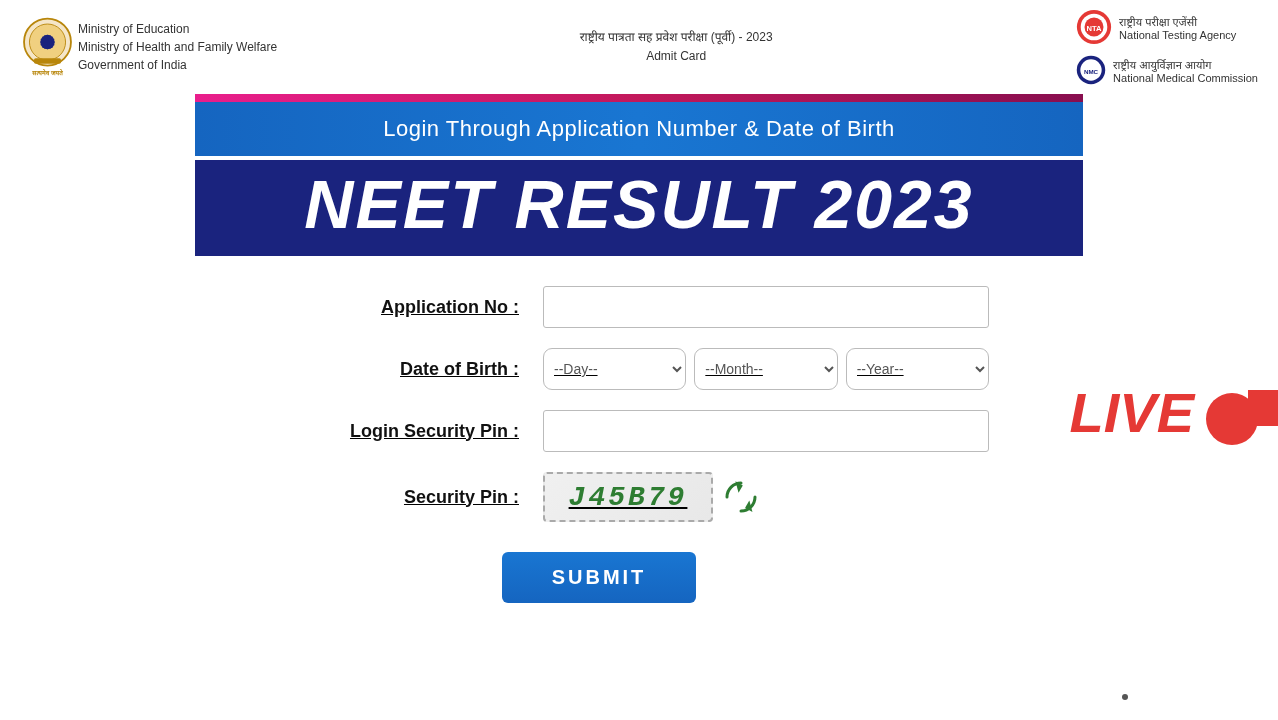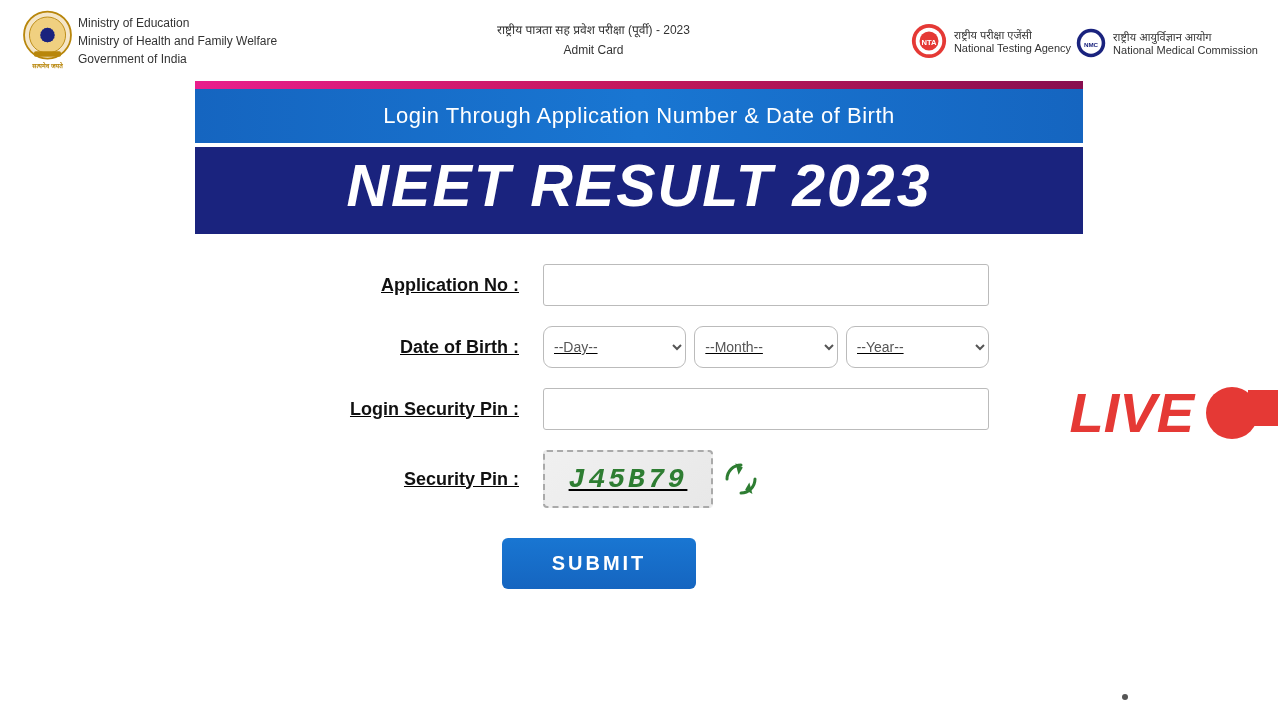--- a/index.html
+++ b/index.html
@@ -41,21 +41,21 @@
 
     .header-center {
       text-align: center;
       font-size: 12px;
       color: #333;
       line-height: 1.6;
     }
 
     .header-right {
       display: flex;
-      flex-direction: row;
+      flex-direction: column;
       gap: 4px;
     }
 
     
     .nta-block {
       display: flex;
       align-items: center;
       gap: 6px;
     }
 
@@ -111,21 +111,21 @@
     
     .neet-banner {
       background: #1a237e;
       margin: 4px 195px 0 195px;
       padding: 10px 20px 18px 20px;
       text-align: center;
     }
 
     .neet-title {
       color: #fff;
-      font-size: 59px;
+      font-size: 68px;
       font-weight: 900;
       line-height: 1;
       text-transform: uppercase;
       letter-spacing: 2px;
       font-style: italic;
     }
 
     
     .form-container {
       padding: 30px 0 20px 0;
@@ -184,21 +184,21 @@
       display: flex;
       align-items: center;
       gap: 10px;
     }
 
     .pin-image {
       background: linear-gradient(135deg, #f0f0f0, #e8e8e8);
       border: 2px dashed #aaa;
       border-radius: 4px;
       width: 170px;
-      height: 58px;
+      height: 50px;
       display: flex;
       align-items: center;
       justify-content: center;
       font-size: 28px;
       font-weight: bold;
       color: #2e7d32;
       font-family: 'Courier New', monospace;
       letter-spacing: 3px;
       font-style: italic;
     }
@@ -223,21 +223,21 @@
       margin-top: 10px;
       margin-left: -80px;
     }
 
     
     .live-indicator {
       position: fixed;
       right: 20px;
       top: 380px;
       display: flex;
-      align-items: center;
+      align-items: flex-end;
       gap: 12px;
     }
 
     .live-text {
       color: #e53935;
       font-size: 56px;
       font-weight: 900;
       font-style: italic;
     }
 

